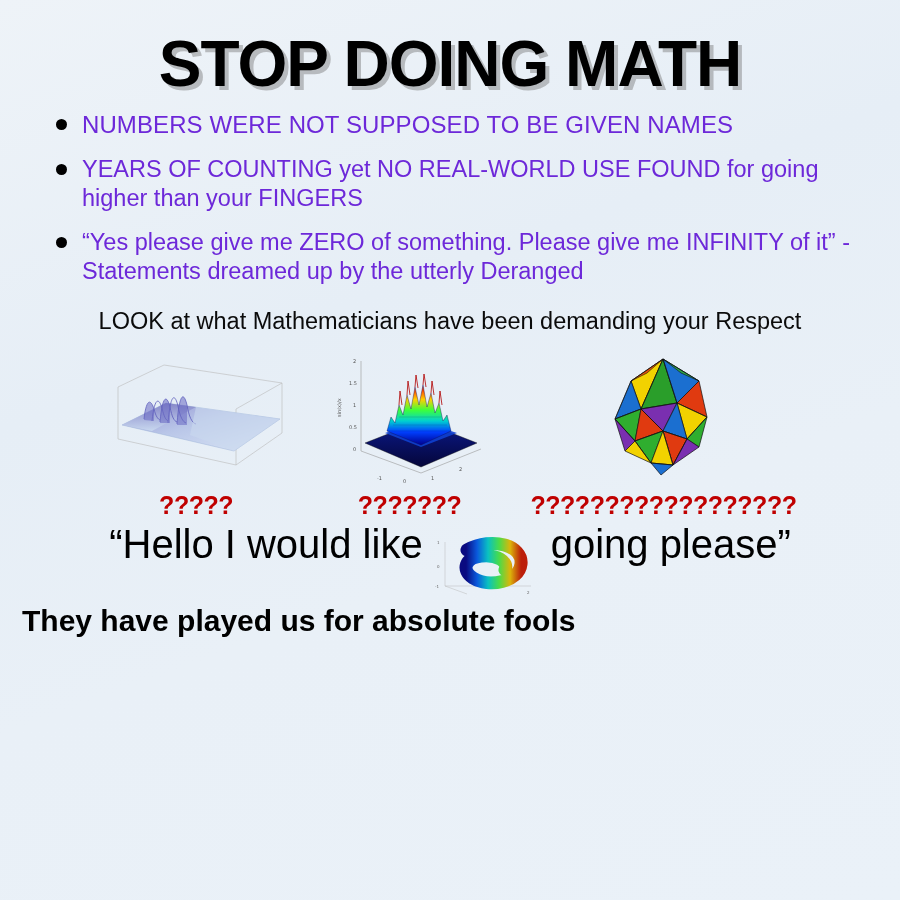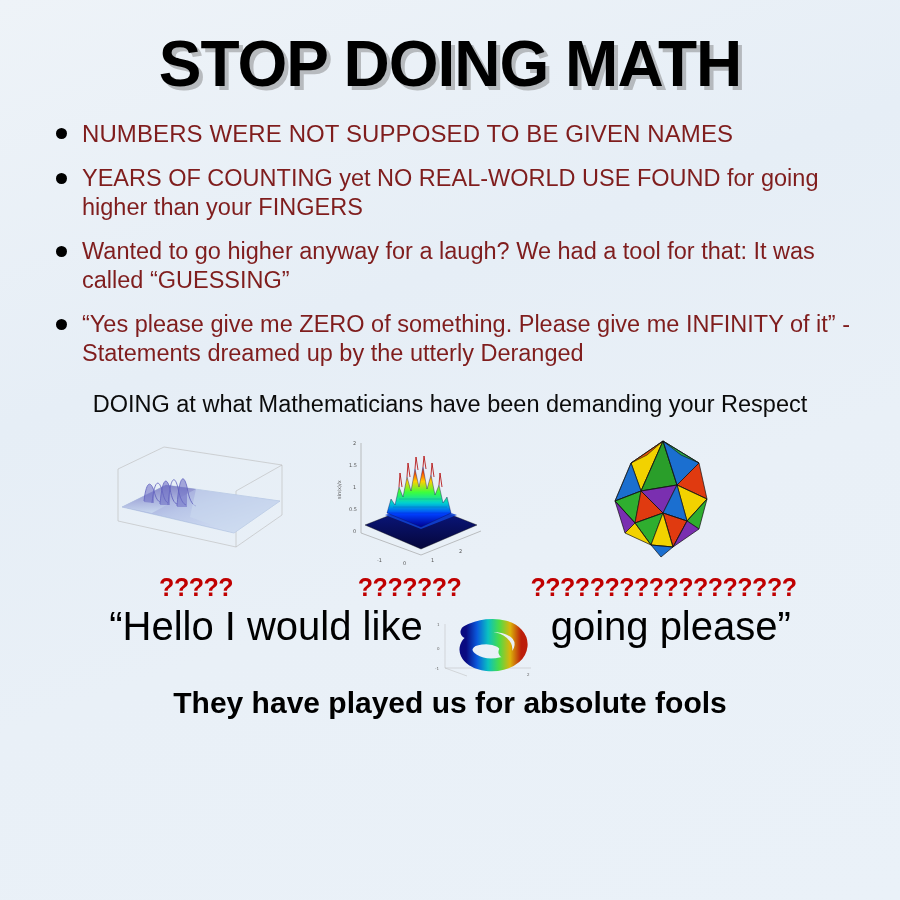--- a/index.html
+++ b/index.html
@@ -38,22 +38,21 @@
     margin: 0 6px 0 32px;
     padding: 0;
     list-style: none;
   }
   .bullets li {
     position: relative;
     font-size: 23.5px;
     line-height: 1.24;
     margin-bottom: 15px;
     padding-left: 28px;
-    color: #7f1d1d;
-    margin-top: 9px;
+    color: #6d28d9;
   }
   .bullets li::before {
     content: "";
     position: absolute;
     left: 2px;
     top: 9px;
     width: 11px;
     height: 11px;
     border-radius: 50%;
     background: #000;
@@ -105,21 +104,21 @@
     justify-content: center;
     gap: 4px;
     margin-top: 6px;
   }
   .finale .quote {
     font-size: 40px;
     color: #000;
     line-height: 1;
   }
   .closing {
-    text-align: center;
+    text-align: left;
     font-weight: bold;
     font-size: 30px;
     margin-top: 4px;
     color: #000;
   }
   .inline-plot {
     width: 120px;
     height: 76px;
     position: relative;
   }
@@ -127,26 +126,25 @@
 </head>
 <body>
 
 <div class="meme">
 
   <div class="title">STOP DOING MATH</div>
 
   <ul class="bullets">
     <li class="first">NUMBERS WERE NOT SUPPOSED TO BE GIVEN NAMES</li>
     <li>YEARS OF COUNTING yet NO REAL-WORLD USE FOUND for going higher than your FINGERS</li>
-    <li>Wanted to go higher anyway for a laugh? We had a tool for that: It was called “GUESSING”</li>
     <li>“Yes please give me ZERO of something. Please give me INFINITY of it” - Statements dreamed up by the utterly Deranged</li>
   </ul>
 
   <div class="paragraph">
-    <span class="line">DOING at what Mathematicians have been demanding your Respect</span>
+    <span class="line">LOOK at what Mathematicians have been demanding your Respect</span>
   </div>
 
   <div class="figures">
 
     <div class="figure">
       <div class="plot">
         <svg width="185" height="140" viewBox="0 0 185 140">
           <defs>
             <linearGradient id="g1" x1="0" y1="0" x2="1" y2="1">
               <stop offset="0%" stop-color="#8f8fd0"></stop>

